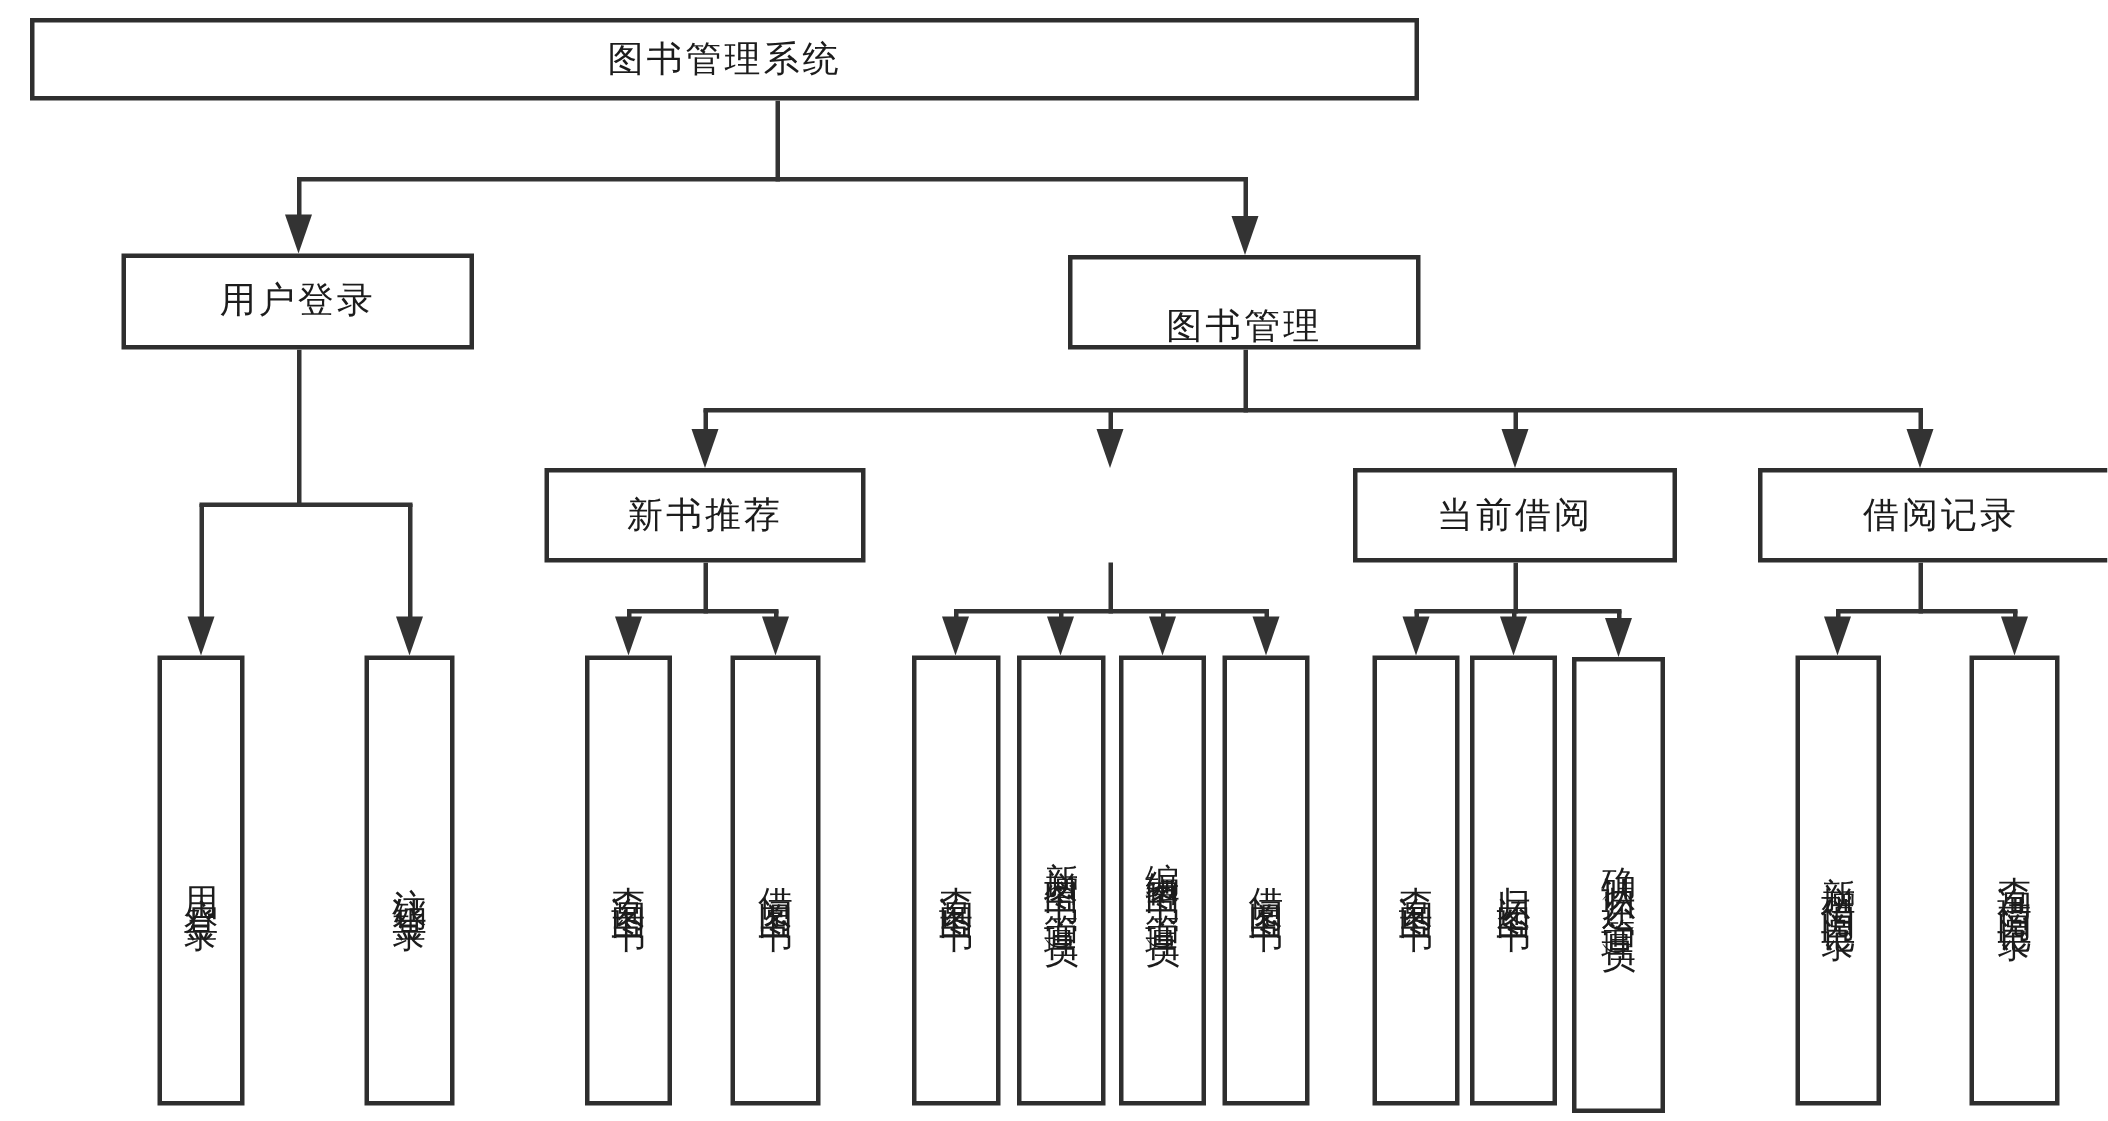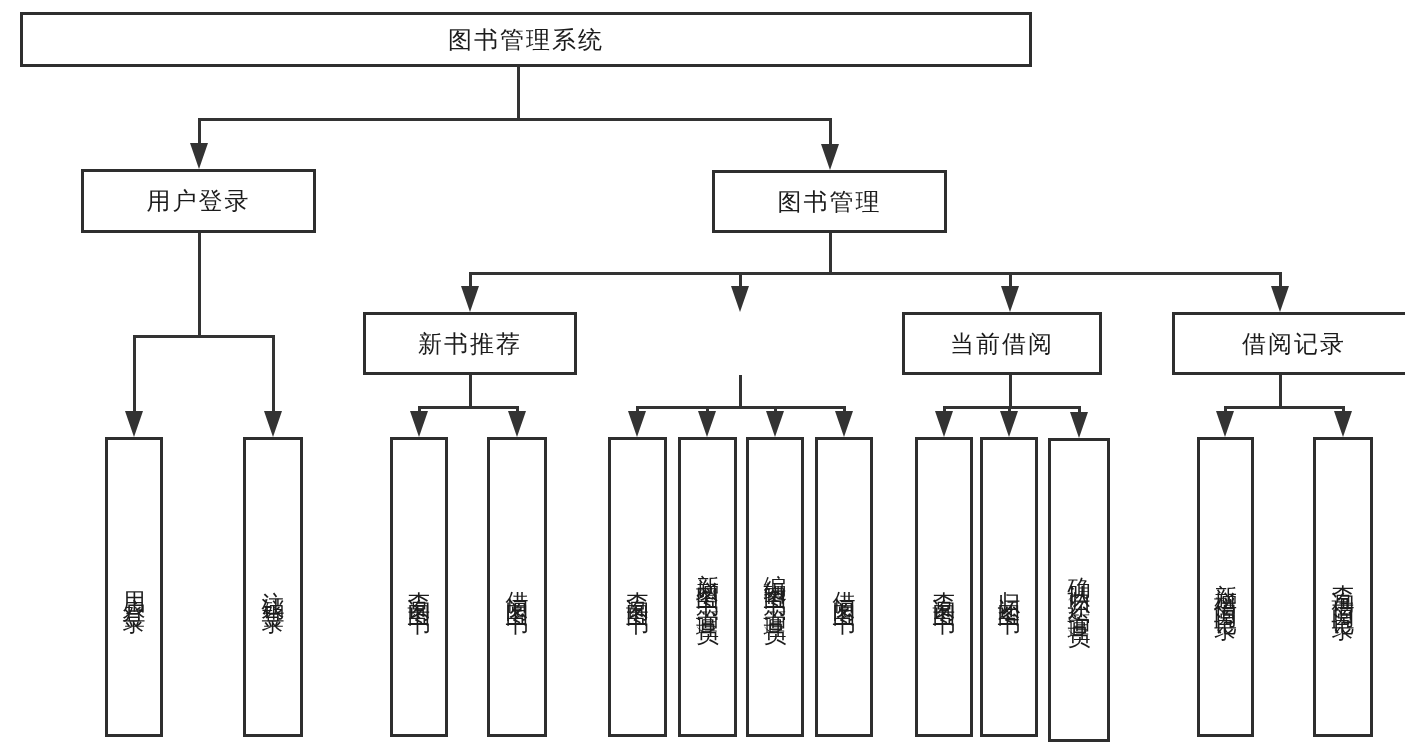--- a/index.html
+++ b/index.html
@@ -113,33 +113,33 @@
     <div class="line" style="left: 1007.5px; top: 407px; width: 3px; height: 8px; background: rgb(51, 51, 51);"></div>
     <div class="arrow-head" style="left: 1000px; top: 411px; border-top-color: rgb(51, 51, 51);"></div>
     <div class="line" style="left: 1077.5px; top: 407px; width: 3px; height: 9px; background: rgb(51, 51, 51);"></div>
     <div class="arrow-head" style="left: 1070px; top: 412px; border-top-color: rgb(51, 51, 51);"></div>
     <div class="line" style="left: 1278.5px; top: 375px; width: 3px; height: 34px; background: rgb(51, 51, 51);"></div>
     <div class="line" style="left: 1223.5px; top: 405.5px; width: 121px; height: 3px; background: rgb(51, 51, 51);"></div>
     <div class="line" style="left: 1223.5px; top: 407px; width: 3px; height: 8px; background: rgb(51, 51, 51);"></div>
     <div class="arrow-head" style="left: 1216px; top: 411px; border-top-color: rgb(51, 51, 51);"></div>
     <div class="line" style="left: 1341.5px; top: 407px; width: 3px; height: 8px; background: rgb(51, 51, 51);"></div>
     <div class="arrow-head" style="left: 1334px; top: 411px; border-top-color: rgb(51, 51, 51);"></div>
-    <div class="node" style="left: 20px; top: 12px; width: 1012px; height: 55px;">
+    <div class="node" style="left: 20px; top: 12px; width: 926px; height: 55px;">
       <span class="node-label">图书管理系统</span>
     </div>
     <div class="node" style="left: 81px; top: 169px; width: 235px; height: 64px;">
       <span class="node-label">用户登录</span>
     </div>
-    <div class="node" style="left: 712px; top: 170px; width: 235px; height: 63px;">
+    <div class="node" style="left: 712px; top: 170px; width: 235px; height: 63px; align-items: flex-end;">
       <span class="node-label">图书管理</span>
     </div>
     <div class="node" style="left: 363px; top: 312px; width: 214px; height: 63px;">
       <span class="node-label">新书推荐</span>
     </div>
-    <div class="node" style="left: 902px; top: 312px; width: 200px; height: 63px;">
+    <div class="node" style="left: 902px; top: 312px; width: 216px; height: 63px;">
       <span class="node-label">当前借阅</span>
     </div>
     <div class="node" style="left: 1172px; top: 312px; width: 244px; height: 63px;">
       <span class="node-label">借阅记录</span>
     </div>
     <div class="node vertical" style="left: 105px; top: 437px; width: 58px; height: 300px;">
       <span class="node-label">用户登录</span>
     </div>
     <div class="node vertical" style="left: 243px; top: 437px; width: 60px; height: 300px;">
       <span class="node-label">注销登录</span>

